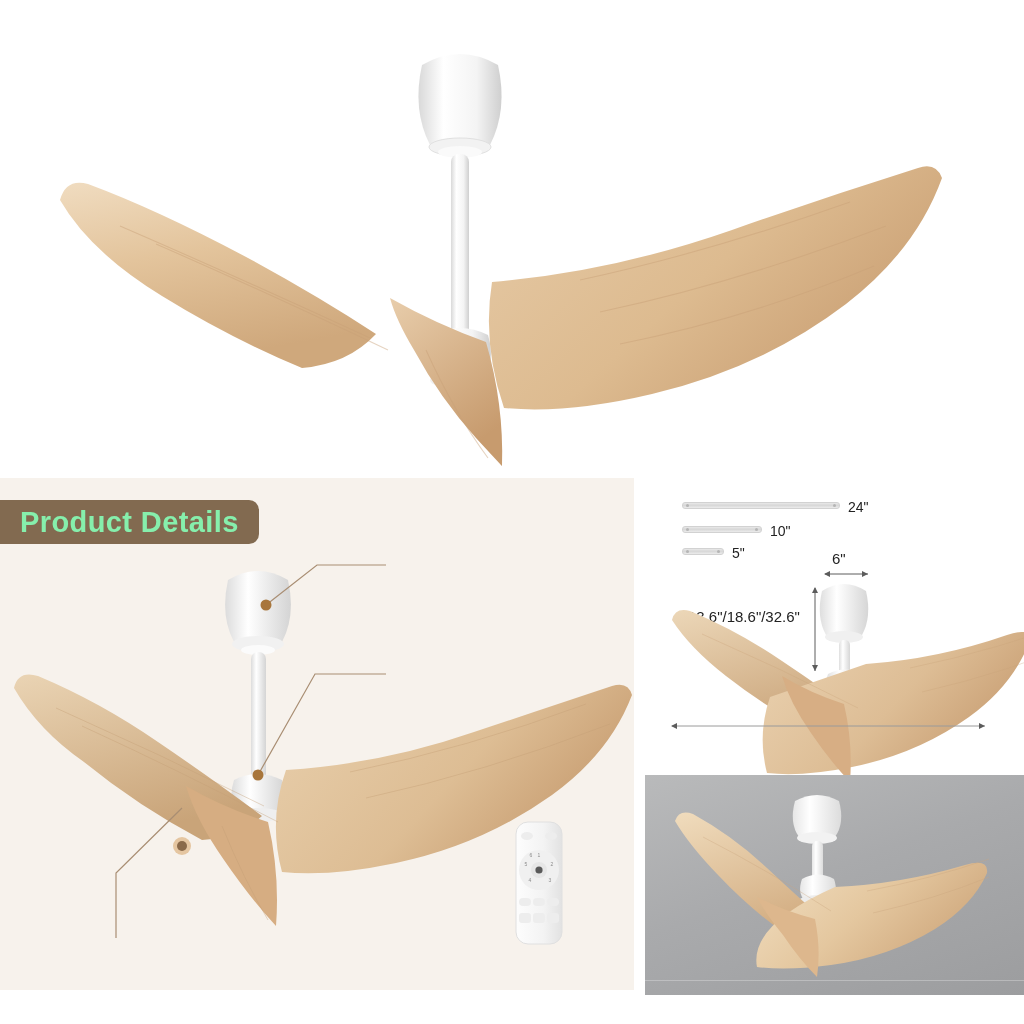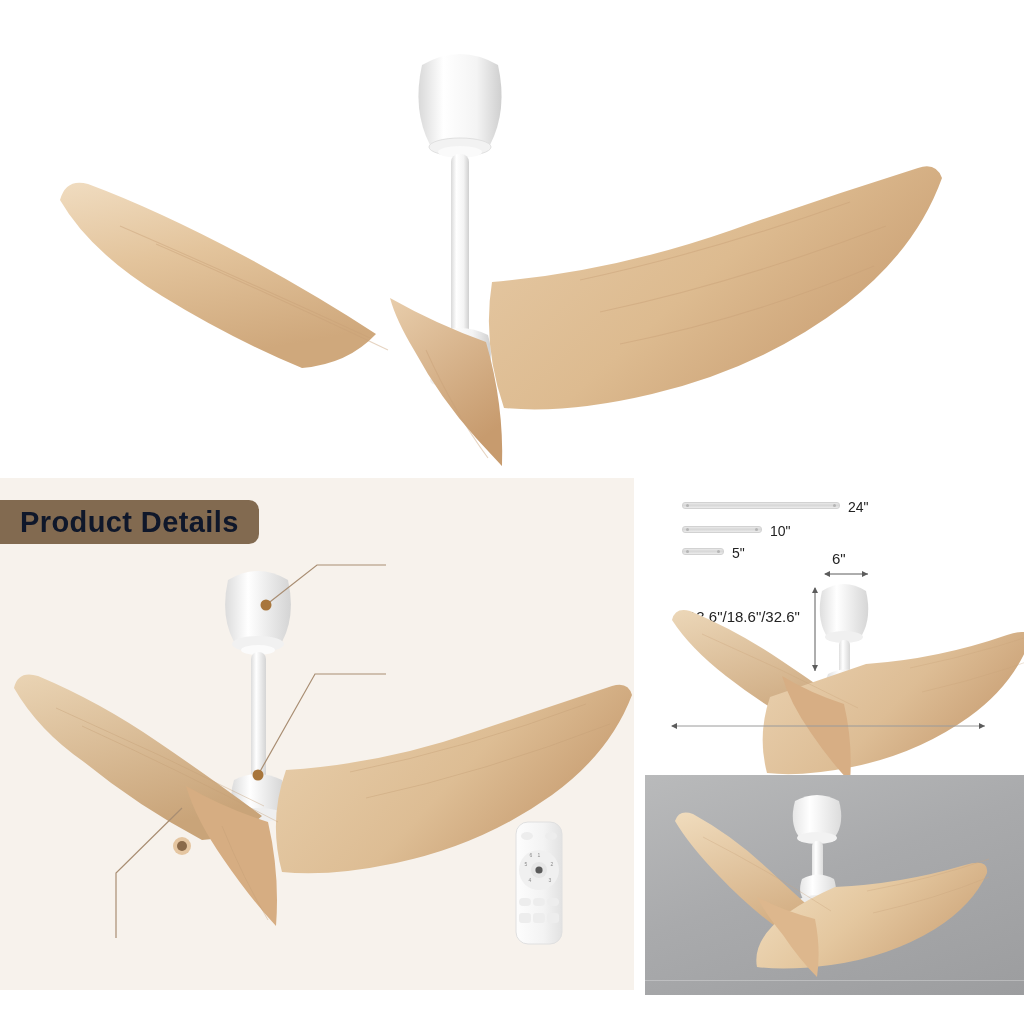--- a/index.html
+++ b/index.html
@@ -18,21 +18,21 @@
   .panel-details{
     position:absolute;left:0;top:478px;width:634px;height:512px;
     background:#f7f2ec;overflow:hidden;
   }
   .banner{
     position:absolute;left:-14px;top:22px;height:44px;
     padding:0 20px 0 34px;border-radius:10px;
     background:#826a50;display:flex;align-items:center;
   }
   .banner span{
-    color:#0f172a;font-size:29px;font-weight:bold;letter-spacing:.4px;
+    color:#86efac;font-size:29px;font-weight:bold;letter-spacing:.4px;
     line-height:1;white-space:nowrap;
   }
 
   
   .panel-dims{position:absolute;left:640px;top:478px;width:384px;height:290px;background:#fff;}
   .dimtext{position:absolute;color:#222;font-size:14px;white-space:nowrap;line-height:1;}
   .rod{position:absolute;height:7px;border-radius:3px;
     background:linear-gradient(180deg,#e9e9e9 0%,#d7d7d7 45%,#ececec 100%);
     border:1px solid #d2d2d2;box-sizing:border-box;}
   .rod .cap{position:absolute;top:1px;width:3px;height:3px;border-radius:50%;background:#b5b5b5;}

